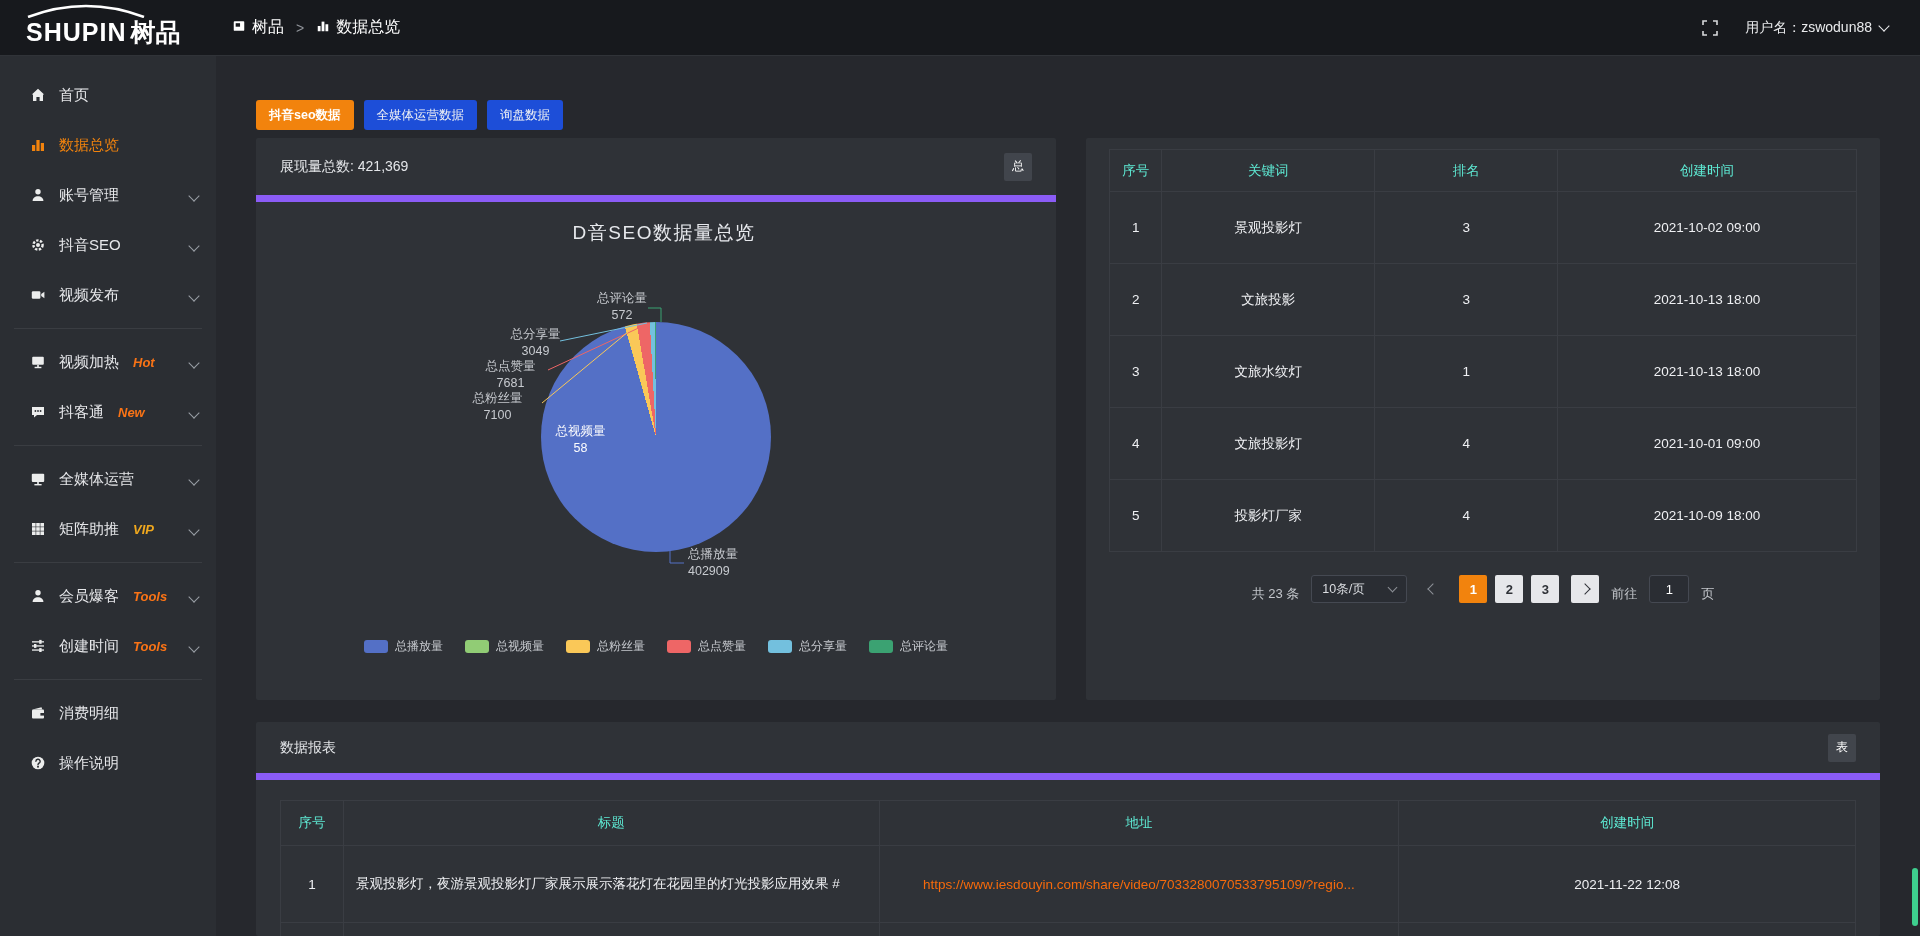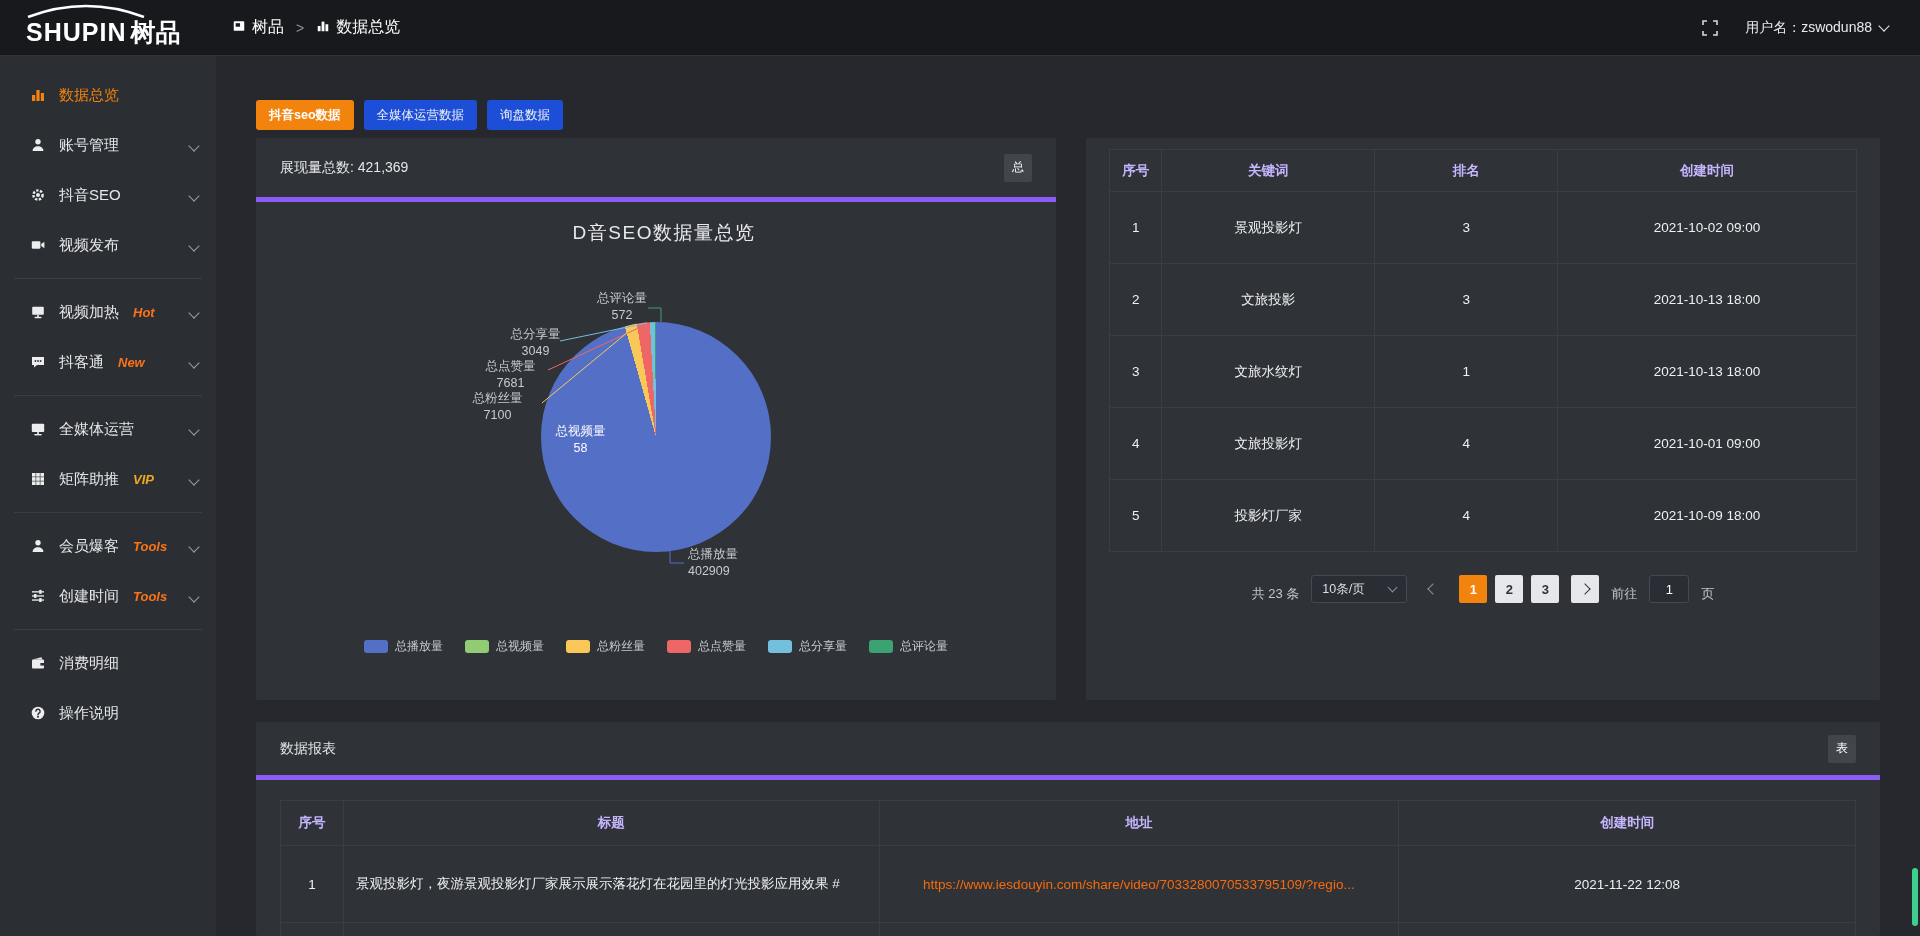--- a/index.html
+++ b/index.html
@@ -41,21 +41,21 @@
   .tab-bar{position:absolute;left:256px;top:100px;display:flex;gap:10px;z-index:2}
   .tab{height:30px;padding:0 13px;display:flex;align-items:center;background:#1d4ed8;color:#f2f3f4;
     font-size:12.5px;border-radius:3px;cursor:pointer}
   .tab.active{background:#f2830d;color:#fff;font-weight:700}
   
   .panel{position:absolute;background:#2f3237;border-radius:2px}
   .panel-overview{left:256px;top:138px;width:800px;height:562px}
   .panel-ranking{left:1086px;top:138px;width:794px;height:562px}
   .panel-report{left:256px;top:722px;width:1624px;height:214px;overflow:hidden}
   .panel-head{height:64px;display:flex;align-items:center;justify-content:space-between;
-    padding:0 24px;border-bottom:5px solid #8b5cf6;box-sizing:border-box}
+    padding:0 24px;border-bottom:7px solid #8b5cf6;box-sizing:border-box}
   .panel-title{font-size:14px;color:#e4e6e9}
   .corner-btn{width:28px;height:28px;background:#41454c;border-radius:2px;color:#fff;font-size:12px;
     display:flex;align-items:center;justify-content:center;cursor:pointer}
   
   .chart-body{position:relative;height:498px}
   .chart-title{position:absolute;left:16px;right:0;top:18px;text-align:center;font-size:19px;
     color:#e7e9ed;font-weight:300;letter-spacing:1.5px}
   .pie{position:absolute;left:285px;top:120px;width:230px;height:230px;border-radius:50%}
   .leaders{position:absolute;left:0;top:0;width:800px;height:498px;pointer-events:none}
   .p-label{position:absolute;font-size:12.5px;line-height:17px;color:#c7cacf;text-align:center}
@@ -66,21 +66,21 @@
   .pl-fans{left:199px;top:188px;width:85px}
   .pl-video{left:282px;top:221px;width:85px;color:#fdfdfe}
   .pl-play{left:432px;top:344px;width:110px;text-align:left}
   .legend{position:absolute;left:0;right:0;top:436px;display:flex;justify-content:center;gap:22px}
   .legend-item{display:flex;align-items:center;gap:7px;font-size:12px;color:#c7cacf;cursor:pointer}
   .legend-swatch{width:24px;height:13px;border-radius:3px}
   
   table{border-collapse:collapse;table-layout:fixed}
   .grid-table td,.grid-table th{border:1px solid #3a3d43;text-align:center;font-weight:400;
     color:#eff0f3;font-size:13.5px;overflow:hidden;white-space:nowrap;text-overflow:ellipsis}
-  .grid-table th{color:#c4b5fd;font-weight:700}
+  .grid-table th{color:#5eead4;font-weight:400}
   .rk-table{position:absolute;left:23px;top:11px;width:748px}
   .rk-table th{height:39px}
   .rk-table td{height:69px}
   .rp-table{position:absolute;left:24px;top:78px;width:1576px}
   .rp-table th{height:42px}
   .rp-table td{height:74px}
   .rp-table tr.clip td{height:40px}
   td.t-left{text-align:left;padding:0 12px}
   .link{color:#f66a0c;cursor:pointer}
   
@@ -143,20 +143,28 @@
         <path d="M6 16H2v-4"></path>
     </svg>
   </div>
   <div class="user">
     <span>用户名：zswodun88</span>
     <span class="cv down"></span>
   </div>
 </div>
 
 <div class="sidebar">
+    <div class="side-item">
+      <span class="s-icon">
+        <svg width="16" height="16" viewBox="0 0 16 16">
+          <path fill="currentColor" d="M8 1.8 14.2 7.4 13 7.4 13 14 9.6 14 9.6 9.9 6.4 9.9 6.4 14 3 14 3 7.4 1.8 7.4Z"></path>
+        </svg>
+      </span>
+      <span class="s-label">首页</span>
+    </div>
     <div class="side-item active">
       <span class="s-icon">
         <svg width="16" height="16" viewBox="0 0 16 16">
           <rect x="2" y="8" width="3.2" height="6" fill="currentColor"></rect>
           <rect x="6.4" y="3" width="3.2" height="11" fill="currentColor"></rect>
           <rect x="10.8" y="6" width="3.2" height="8" fill="currentColor"></rect>
         </svg>
       </span>
       <span class="s-label">数据总览</span>
     </div>

